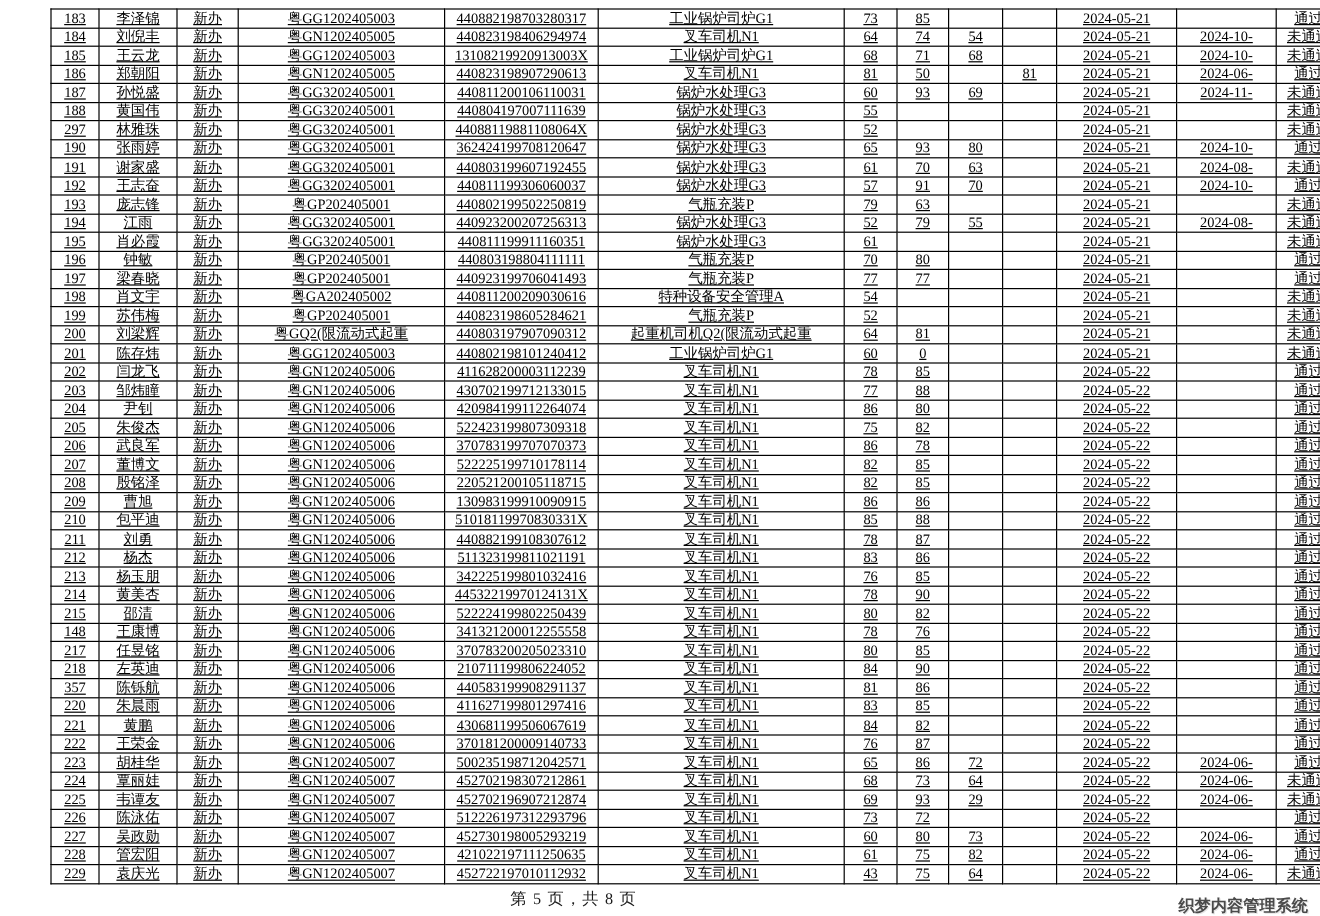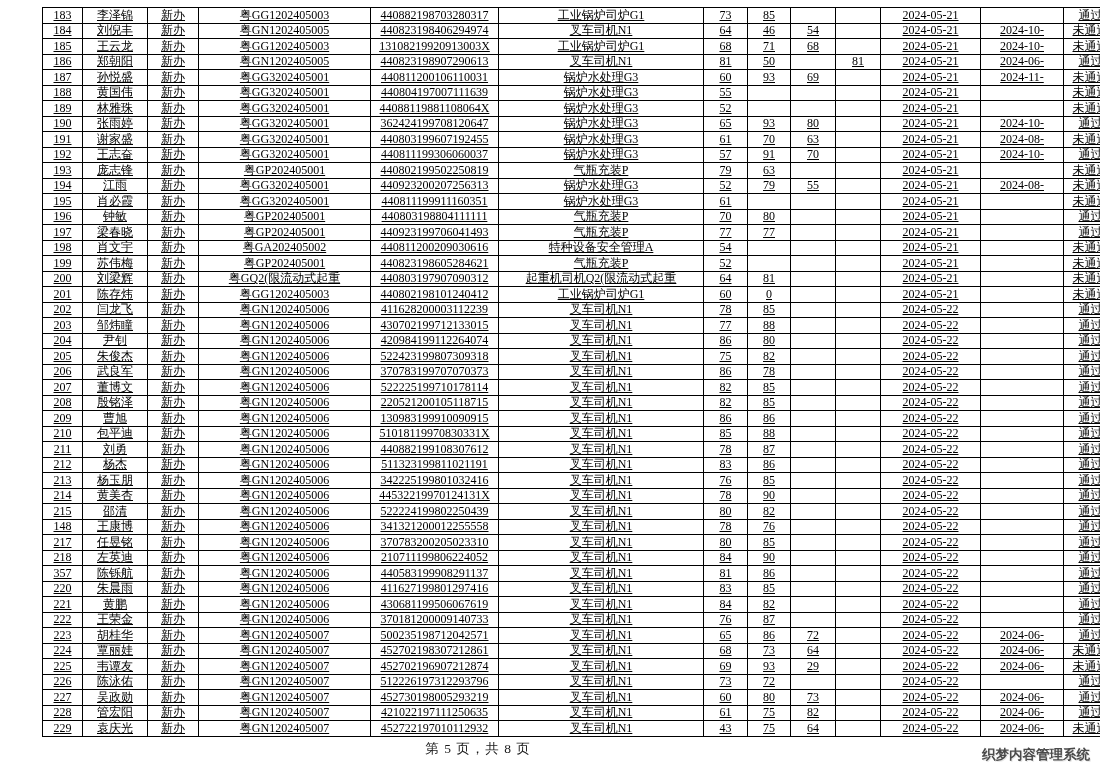--- a/index.html
+++ b/index.html
@@ -89,21 +89,21 @@
         <td><span class="cell-text">通过</span></td>
       </tr>
       <tr>
         <td><span class="cell-text">184</span></td>
         <td><span class="cell-text">刘倪丰</span></td>
         <td><span class="cell-text">新办</span></td>
         <td><span class="cell-text">粤GN1202405005</span></td>
         <td><span class="cell-text">440823198406294974</span></td>
         <td><span class="cell-text">叉车司机N1</span></td>
         <td><span class="cell-text">64</span></td>
-        <td><span class="cell-text">46</span></td>
+        <td><span class="cell-text">74</span></td>
         <td><span class="cell-text">54</span></td>
         <td></td>
         <td><span class="cell-text">2024-05-21</span></td>
         <td><span class="cell-text">2024-10-</span></td>
         <td><span class="cell-text">未通过</span></td>
       </tr>
       <tr>
         <td><span class="cell-text">185</span></td>
         <td><span class="cell-text">王云龙</span></td>
         <td><span class="cell-text">新办</span></td>
@@ -157,21 +157,21 @@
         <td><span class="cell-text">锅炉水处理G3</span></td>
         <td><span class="cell-text">55</span></td>
         <td></td>
         <td></td>
         <td></td>
         <td><span class="cell-text">2024-05-21</span></td>
         <td></td>
         <td><span class="cell-text">未通过</span></td>
       </tr>
       <tr>
-        <td><span class="cell-text">189</span></td>
+        <td><span class="cell-text">297</span></td>
         <td><span class="cell-text">林雅珠</span></td>
         <td><span class="cell-text">新办</span></td>
         <td><span class="cell-text">粤GG3202405001</span></td>
         <td><span class="cell-text">44088119881108064X</span></td>
         <td><span class="cell-text">锅炉水处理G3</span></td>
         <td><span class="cell-text">52</span></td>
         <td></td>
         <td></td>
         <td></td>
         <td><span class="cell-text">2024-05-21</span></td>

